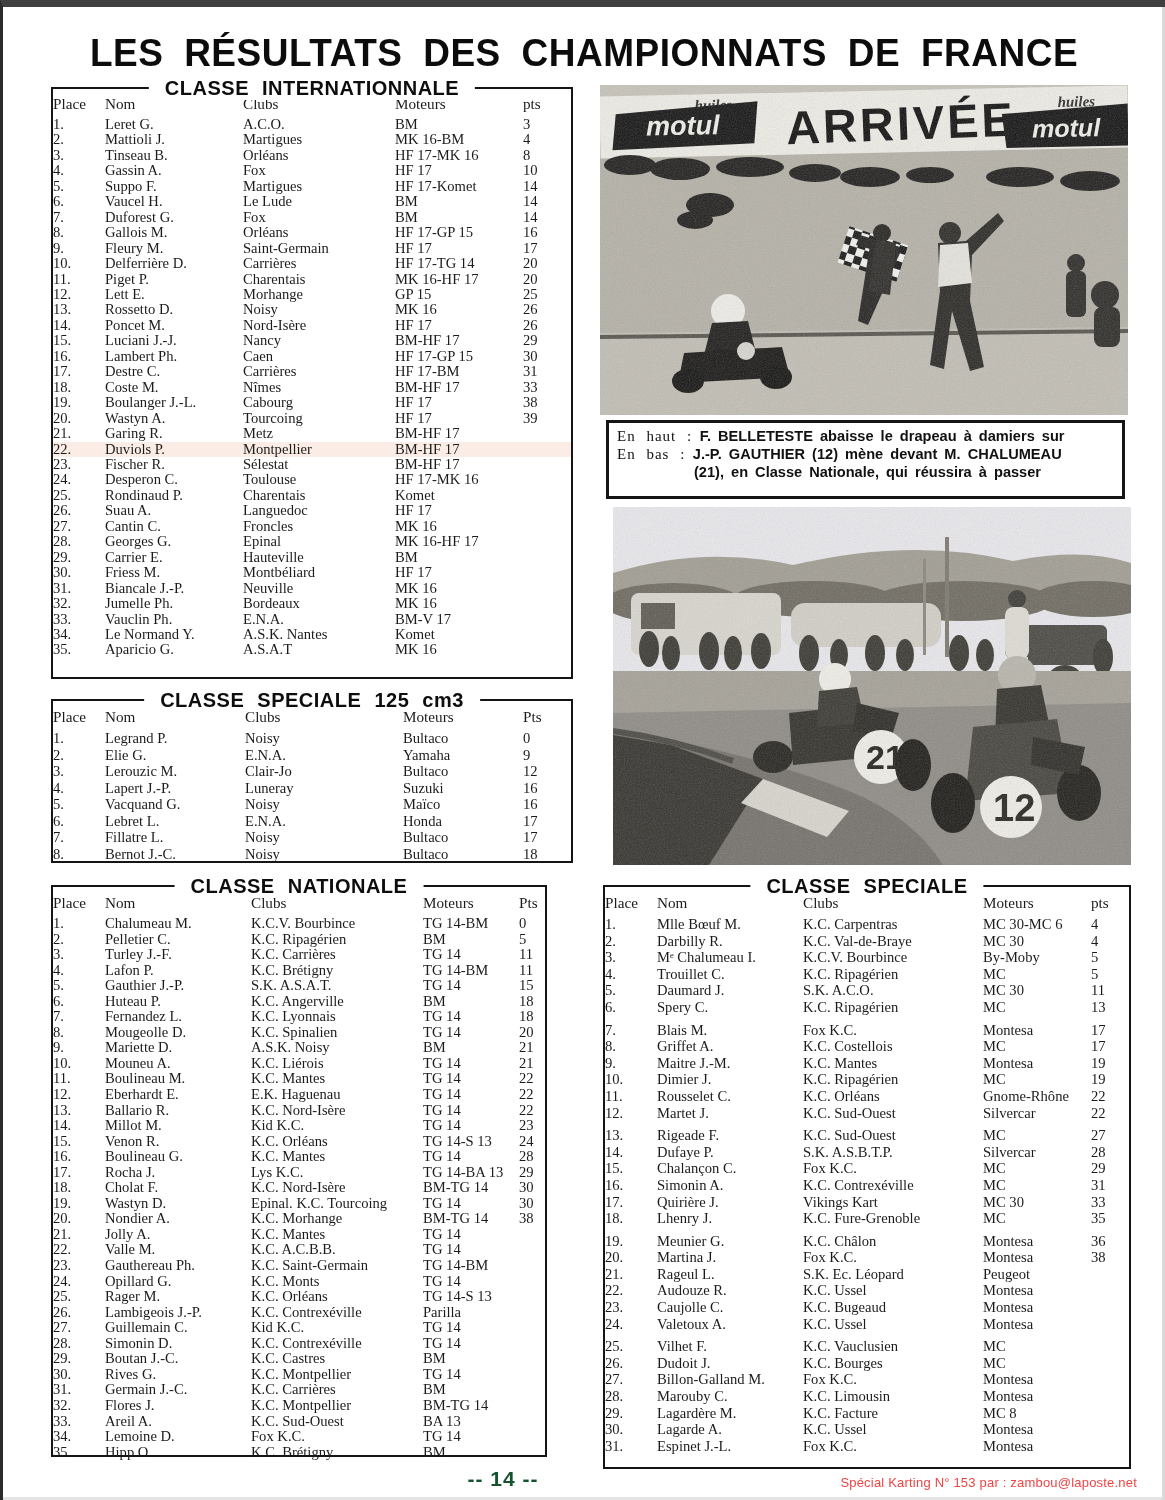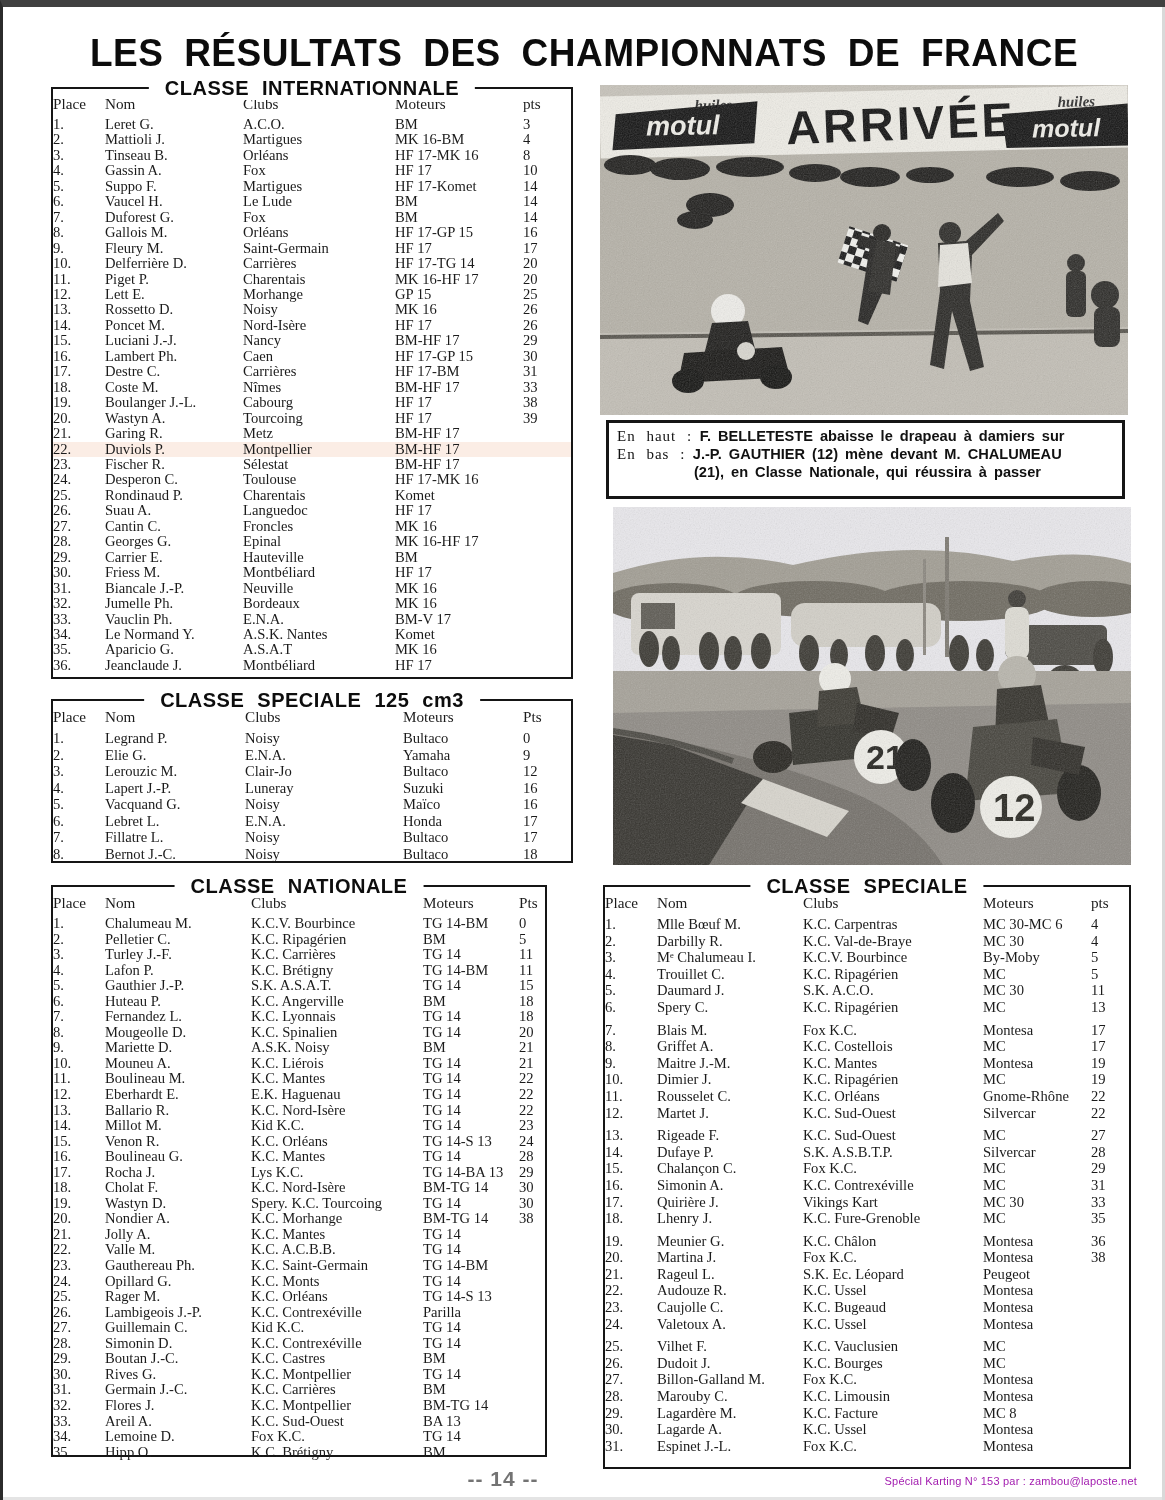--- a/index.html
+++ b/index.html
@@ -77,26 +77,26 @@
   }
   .caption-line { white-space:nowrap; }
   .caption-label { font-family:"Liberation Serif","DejaVu Serif",serif; letter-spacing:1px; word-spacing:6px; }
   .caption-bold { font-family:"Liberation Sans","DejaVu Sans",sans-serif; font-weight:bold; font-size:14.6px; word-spacing:3px; }
   .caption-center { text-align:center; }
 
   
   .page-number {
     position:absolute; left:400px; top:1460px; width:200px; text-align:center;
     font-family:"Liberation Sans","DejaVu Sans",sans-serif; font-weight:bold;
-    font-size:21px; color:#737373; letter-spacing:1px;
+    font-size:21px; color:#14532d; letter-spacing:1px;
   }
   .credit {
     position:absolute; right:28px; top:1468px;
-    font-family:"Liberation Sans","DejaVu Sans",sans-serif; font-size:11px;
-    color:#a21caf; letter-spacing:0.2px;
+    font-family:"Liberation Sans","DejaVu Sans",sans-serif; font-size:13px;
+    color:#ef4444; letter-spacing:0.2px;
   }
 </style>
 </head>
 <body>
 
 <div class="page">
 
   <h1 class="page-title">LES RÉSULTATS DES CHAMPIONNATS DE FRANCE</h1>
 
   <div class="panel panel-inter">
@@ -357,27 +357,20 @@
             <td class="c3">Komet</td>
             <td class="c4"></td>
           </tr>
           <tr>
             <td class="c0">35.</td>
             <td class="c1">Aparicio G.</td>
             <td class="c2">A.S.A.T</td>
             <td class="c3">MK 16</td>
             <td class="c4"></td>
           </tr>
-          <tr>
-            <td class="c0">36.</td>
-            <td class="c1">Jeanclaude J.</td>
-            <td class="c2">Montbéliard</td>
-            <td class="c3">HF 17</td>
-            <td class="c4"></td>
-          </tr>
         </tbody>
     </table>
   </div>
 
   <div class="panel panel-125">
     <div class="panel-title">CLASSE SPECIALE 125 cm3</div>
     <table class="results">
       <colgroup>
           <col>
           <col>
@@ -597,21 +590,21 @@
           <tr>
             <td class="c0">18.</td>
             <td class="c1">Cholat F.</td>
             <td class="c2">K.C. Nord-Isère</td>
             <td class="c3">BM-TG 14</td>
             <td class="c4">30</td>
           </tr>
           <tr>
             <td class="c0">19.</td>
             <td class="c1">Wastyn D.</td>
-            <td class="c2">Spery. K.C. Tourcoing</td>
+            <td class="c2">Epinal. K.C. Tourcoing</td>
             <td class="c3">TG 14</td>
             <td class="c4">30</td>
           </tr>
           <tr>
             <td class="c0">20.</td>
             <td class="c1">Nondier A.</td>
             <td class="c2">K.C. Morhange</td>
             <td class="c3">BM-TG 14</td>
             <td class="c4">38</td>
           </tr>

